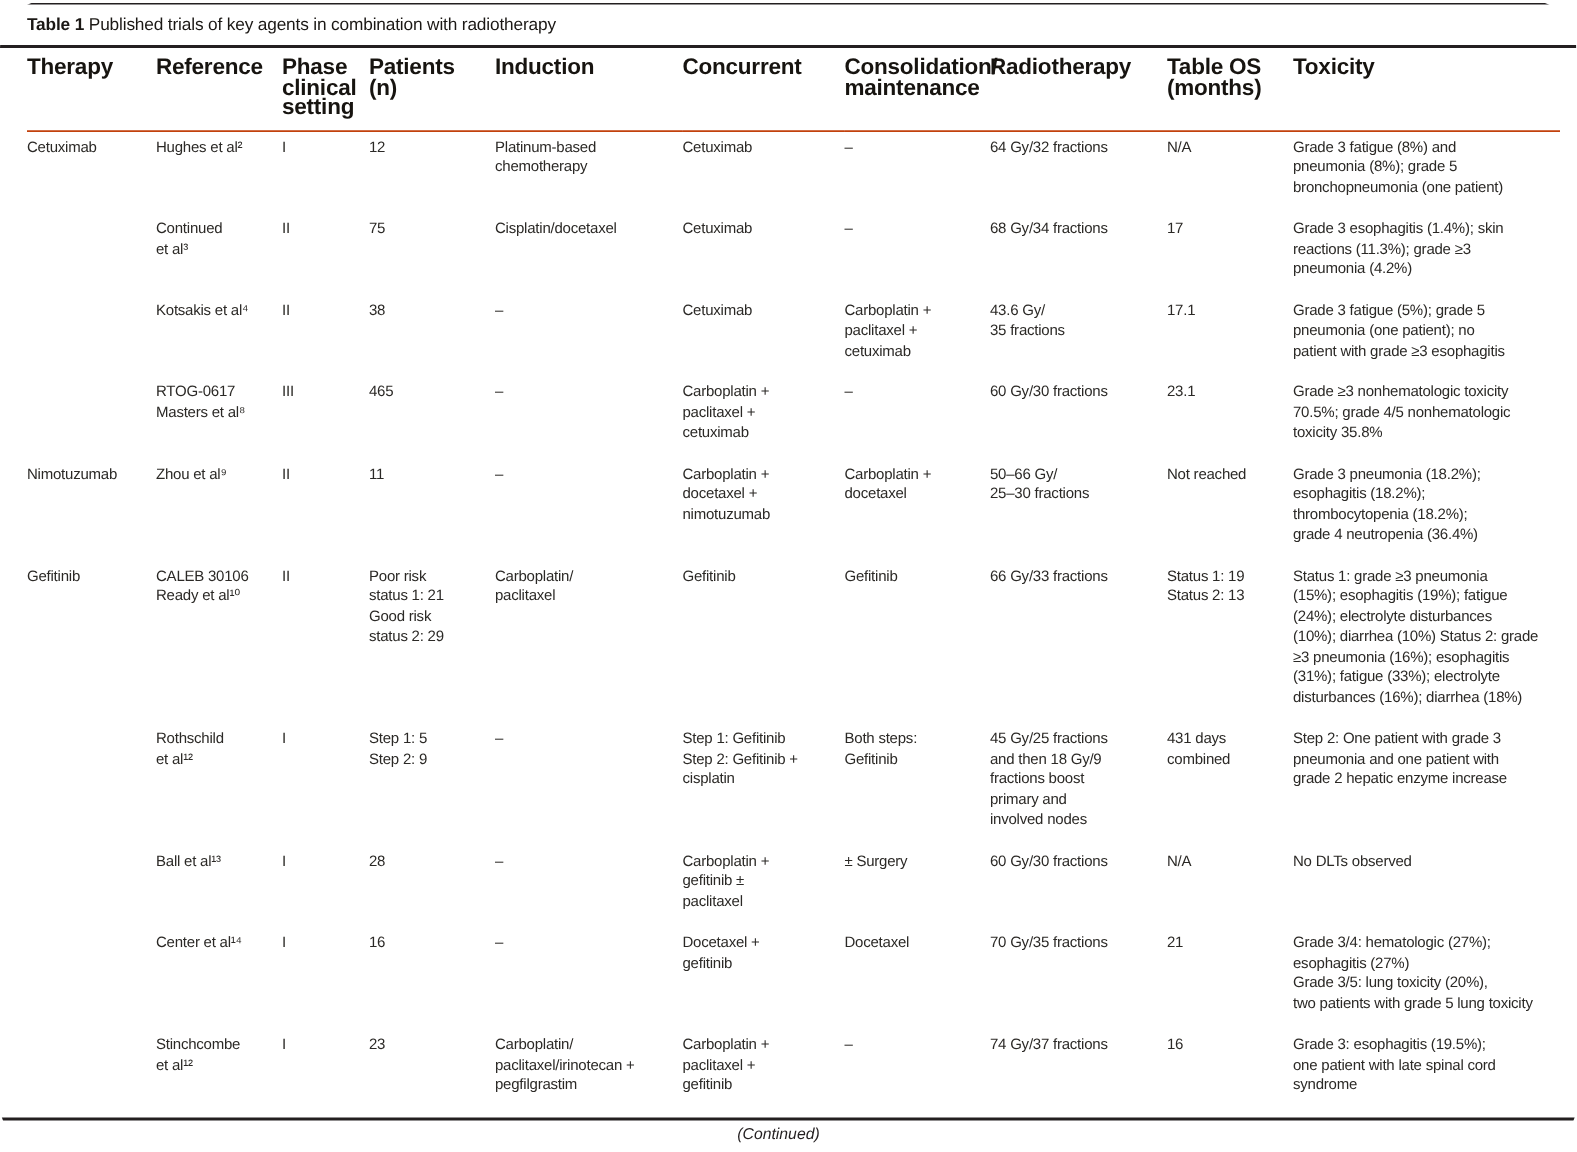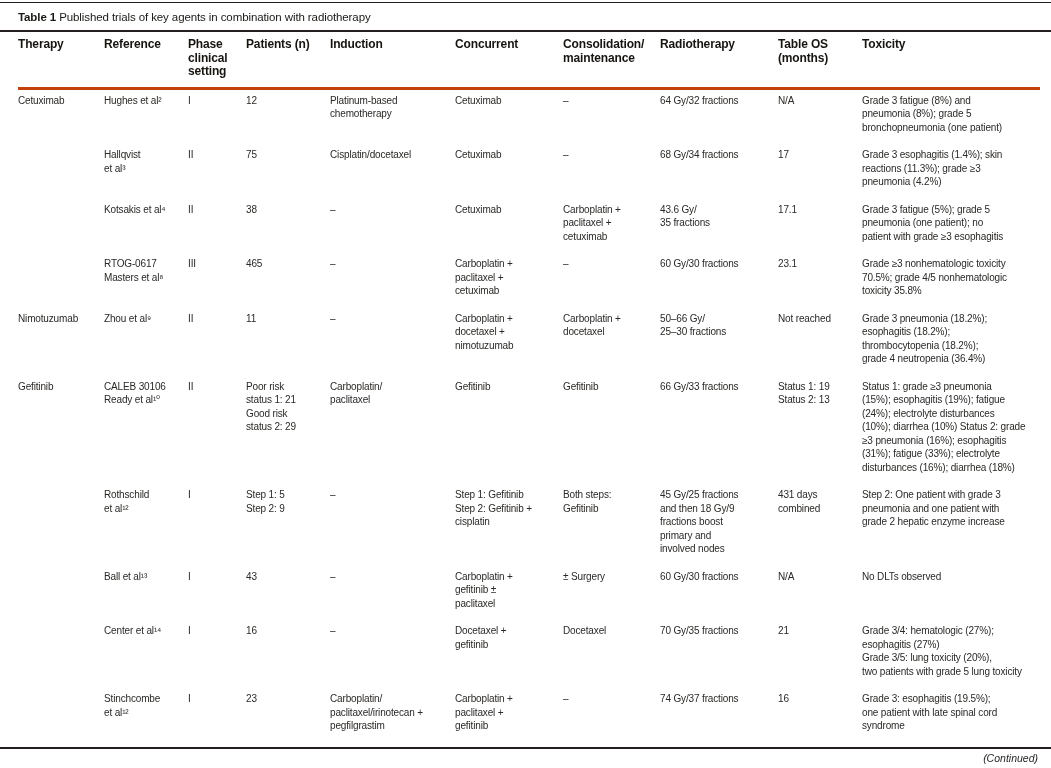--- a/index.html
+++ b/index.html
@@ -5,20 +5,21 @@
   html, body { margin: 0; padding: 0; background: #ffffff; }
   .page {
     position: relative;
     width: 1051px;
     height: 768px;
     box-sizing: border-box;
     background: #ffffff;
     font-family: "Liberation Sans", "DejaVu Sans", sans-serif;
     color: #2b2926;
     overflow: hidden;
+    border-radius: 32px;
   }
   .rule-thin  { height: 1px; background: #231f20; }
   .rule-thick { height: 2px; background: #231f20; }
   .rule-top { margin-top: 2px; }
 
   .table-title {
     margin: 7px 11px 6px 18px;
     font-size: 11.5px;
     line-height: 14px;
     color: #1b1815;
@@ -41,40 +42,40 @@
   col.c-concurrent    { width: 108px; }
   col.c-consolidation { width: 97px; }
   col.c-radiotherapy  { width: 118px; }
   col.c-median_os     { width: 84px; }
   col.c-toxicity      { width: 178px; }
 
   table.trials th {
     text-align: left;
     vertical-align: top;
     font-weight: bold;
-    font-size: 12px;
+    font-size: 15px;
     line-height: 13.5px;
     color: #171410;
     padding: 6px 8px 8px 0;
     white-space: pre-line;
-    border-bottom: 3px solid #c2410c;
+    border-bottom: 1px solid #c2410c;
   }
   table.trials td {
     vertical-align: top;
     font-size: 10px;
     line-height: 13.5px;
     padding: 0 8px 14px 0;
     white-space: pre-line;
   }
   table.trials td:last-child, table.trials th:last-child { padding-right: 0; margin-top: 32px; }
   table.trials tbody tr:first-child td { padding-top: 4px; }
 
   .continued-line {
     margin: 3px 13px 0 0;
-    text-align: right;
+    text-align: center;
     font-style: italic;
     font-size: 10.5px;
     color: #231f20;
   }
 </style>
 </head>
 <body>
 
 <div class="page">
   <div class="rule-thin rule-top"></div>
@@ -125,21 +126,21 @@
           <td>Cetuximab</td>
           <td>–</td>
           <td>64 Gy/32 fractions</td>
           <td>N/A</td>
           <td>Grade 3 fatigue (8%) and
 pneumonia (8%); grade 5
 bronchopneumonia (one patient)</td>
         </tr>
         <tr>
           <td></td>
-          <td>Hallqvist
+          <td>Continued
 et al³</td>
           <td>II</td>
           <td>75</td>
           <td>Cisplatin/docetaxel</td>
           <td>Cetuximab</td>
           <td>–</td>
           <td>68 Gy/34 fractions</td>
           <td>17</td>
           <td>Grade 3 esophagitis (1.4%); skin
 reactions (11.3%); grade ≥3
@@ -243,21 +244,21 @@
           <td>431 days
 combined</td>
           <td>Step 2: One patient with grade 3
 pneumonia and one patient with
 grade 2 hepatic enzyme increase</td>
         </tr>
         <tr>
           <td></td>
           <td>Ball et al¹³</td>
           <td>I</td>
-          <td>43</td>
+          <td>28</td>
           <td>–</td>
           <td>Carboplatin +
 gefitinib ±
 paclitaxel</td>
           <td>± Surgery</td>
           <td>60 Gy/30 fractions</td>
           <td>N/A</td>
           <td>No DLTs observed</td>
         </tr>
         <tr>

